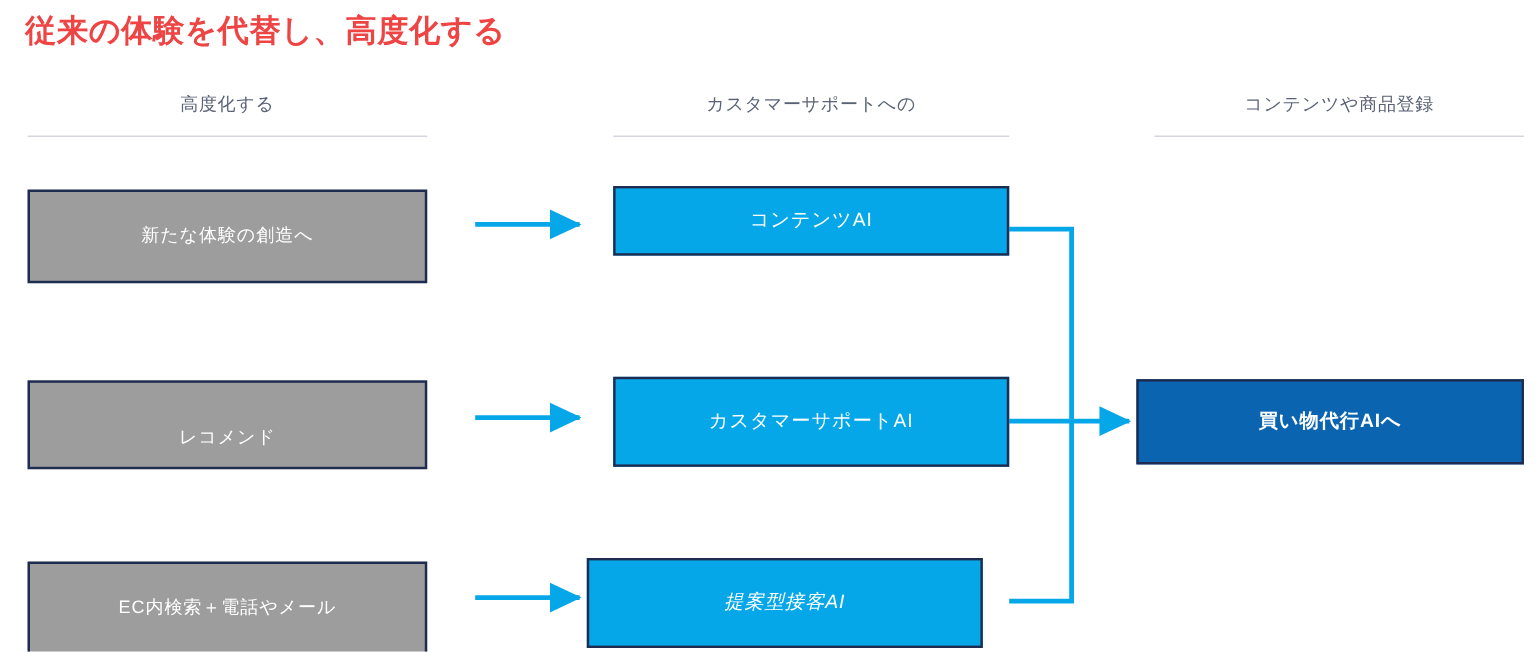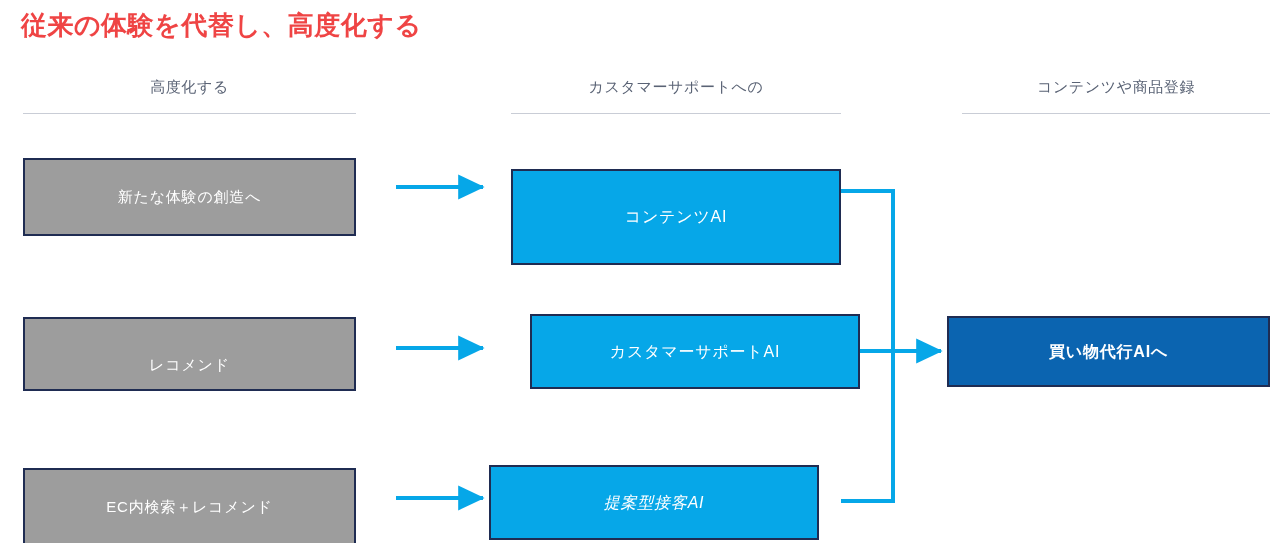--- a/index.html
+++ b/index.html
@@ -85,22 +85,22 @@
     font-weight: bold;
     letter-spacing: 0.8px;
   }
 
   
   .legacy-1 { left: 23px; top: 158px; width: 333px; height: 78px; }
   .legacy-2 { left: 23px; top: 317px; width: 333px; height: 74px; }
   .legacy-3 { left: 23px; top: 468px; width: 333px; height: 78px; }
 
   
-  .ai-1 { left: 511px; top: 169px; width: 330px; height: 96px; }
-  .ai-2 { left: 511px; top: 314px; width: 330px; height: 75px; margin-left: 19px; }
+  .ai-1 { left: 511px; top: 155px; width: 330px; height: 58px; }
+  .ai-2 { left: 511px; top: 314px; width: 330px; height: 75px; }
   .ai-3 { left: 489px; top: 465px; width: 330px; height: 75px; font-style: italic; }
 
   
   .final-1 { left: 947px; top: 316px; width: 323px; height: 71px; }
 
   
   #connectors {
     position: absolute;
     left: 0; top: 0;
     width: 1280px;
@@ -155,21 +155,21 @@
   </div>
 
   <div class="box box-legacy legacy-2">
     <span>
       <br>
       <span>レコメンド</span>
     </span>
   </div>
 
   <div class="box box-legacy legacy-3">
-    <span>EC内検索＋レコメンド</span>
+    <span>EC内検索＋電話やメール</span>
   </div>
 
   <div class="box box-ai ai-1">
     <span>コンテンツAI</span>
   </div>
 
   <div class="box box-ai ai-2">
     <span>カスタマーサポートAI</span>
   </div>
 

